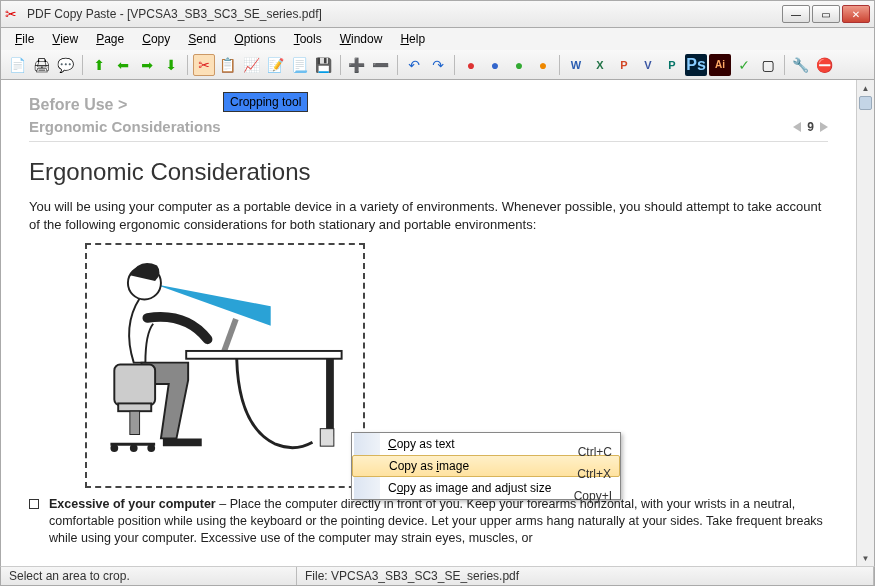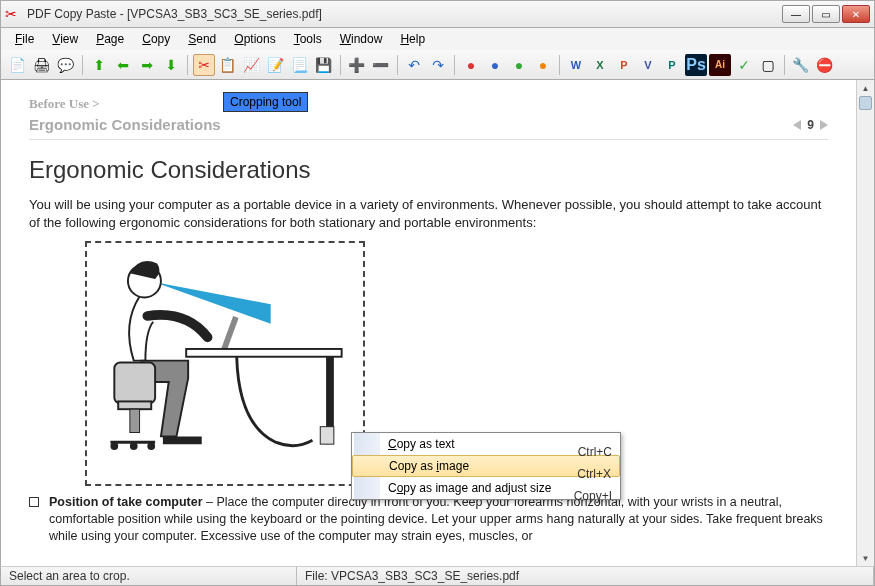--- a/index.html
+++ b/index.html
@@ -21,21 +21,21 @@
 .tbtn.active { border-color: #c96; background: #fce0b8; }
 .tsep { width: 1px; height: 20px; background: #bbb; margin: 0 3px; }
 
 .content-area { position: relative; height: 486px; border-left: 1px solid #aaa; border-right: 1px solid #aaa; background: #f0f0f0; display: flex; }
 .page-wrap { flex: 1; background: #fff; padding: 16px 28px; overflow: hidden; position: relative; }
 .scrollbar { width: 18px; background: #f0f0f0; border-left: 1px solid #ccc; position: relative; }
 .scrollbar .thumb-area { position: absolute; top: 16px; left: 2px; right: 2px; height: 14px; background: #c4d5e6; border: 1px solid #9ab; border-radius: 2px; }
 .scrollbar .arrow-up, .scrollbar .arrow-down { position: absolute; left:0; right:0; height:16px; display:flex; align-items:center; justify-content:center; font-size:8px; color:#555; cursor:pointer;}
 .scrollbar .arrow-up{top:0;} .scrollbar .arrow-down{bottom:0;}
 
-.doc-header { color: #aaa; font-size: 13px; font-weight: bold; margin-bottom: 4px; font-family: Liberation Serif, serif; }
+.doc-header { color: #aaa; font-size: 16px; font-weight: bold; margin-bottom: 4px; }
 .doc-subhead { color: #aaa; font-size: 15px; font-weight: bold; margin-bottom: 6px; display:flex; align-items:center;}
 .page-nav { color:#888; font-size:12px; margin-left:auto; display:flex; align-items:center; gap:6px;}
 .page-nav .num{ color:#444; font-weight:bold;}
 .tri { width:0;height:0;border-top:5px solid transparent;border-bottom:5px solid transparent;}
 .tri-l{border-right:8px solid #bbb;} .tri-r{border-left:8px solid #bbb;}
 .divider { border-top: 1px solid #ddd; margin-bottom: 16px; }
 .doc-h1 { font-size: 24px; font-weight: normal; color: #333; margin-bottom: 12px; }
 .doc-p { font-size: 13px; color: #222; line-height: 1.35; margin-bottom: 10px; }
 .illus-wrap { position: relative; margin: 6px 0 8px 56px; }
 .ant-border { border: 2px dashed #444; width: 280px; height: 245px; padding: 4px; background:#fff;}
@@ -166,21 +166,21 @@
             <circle cx="62" cy="204" r="4" fill="#222"></circle>
           <path d="M150 112 q2 70 40 88 q20 8 38 -2" fill="none" stroke="#222" stroke-width="3"></path>
           <rect x="236" y="184" width="14" height="18" fill="#ddd" stroke="#222"></rect>
         </svg>
       </div>
     </div>
 
     <div class="bullet-row">
       <div class="bullet-sq"></div>
       <div>
-        <b>Position of take computer</b><span> – Place the computer directly in front of you. Keep your forearms horizontal, with your wrists in a neutral, comfortable position while using the keyboard or the pointing device. Let your upper arms hang naturally at your sides. Take frequent breaks while using your computer. Excessive use of the computer may strain eyes, muscles, or</span>
+        <b>Excessive of your computer</b><span> – Place the computer directly in front of you. Keep your forearms horizontal, with your wrists in a neutral, comfortable position while using the keyboard or the pointing device. Let your upper arms hang naturally at your sides. Take frequent breaks while using your computer. Excessive use of the computer may strain eyes, muscles, or</span>
       </div>
     </div>
   </div>
 
   <div class="scrollbar">
     <div class="arrow-up">▲</div>
     <div class="thumb-area"></div>
     <div class="arrow-down">▼</div>
   </div>
 

